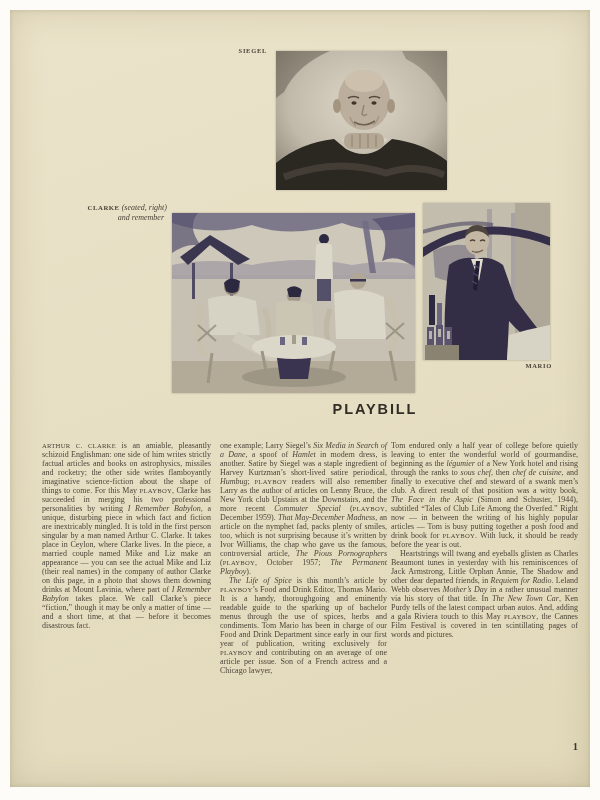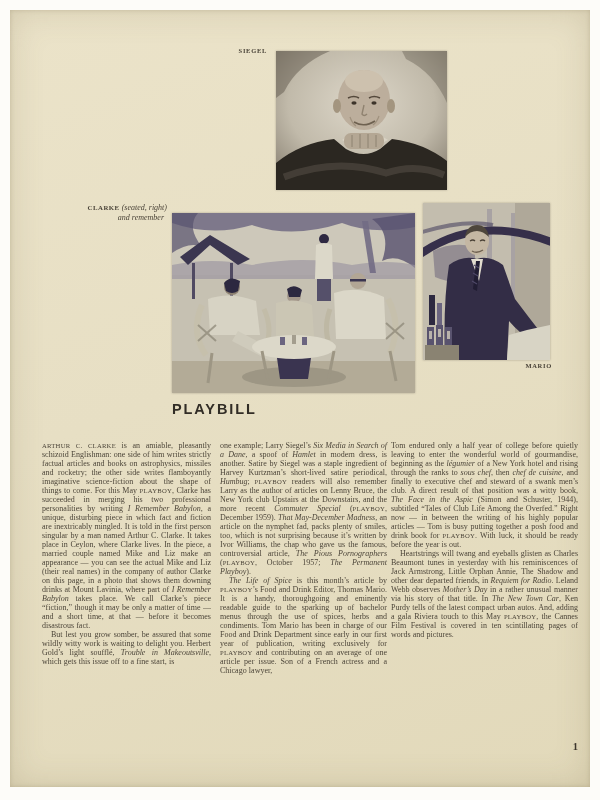--- a/index.html
+++ b/index.html
@@ -19,21 +19,21 @@
   .mario-label  { left:488px; top:362px; width:64px; text-align:right; }
 
   .clarke-caption { position:absolute; left:50px; top:203px; width:117px; text-align:right;
                     font-size:8px; line-height:10px; color:#4a4338; }
   .cap-line { white-space:nowrap; }
   .cap-line2 { padding-right:3px; }
   .i   { font-style:italic;text-align:center; }
   .sc  { font-size:0.83em; letter-spacing:0.25px; }
   .csc { font-style:normal; font-weight:700; font-size:0.85em; letter-spacing:0.5px; }
 
-  .title { position:absolute; left:172px; top:401px; width:406px; margin:0; text-align:left;
+  .title { position:absolute; left:172px; top:401px; width:406px; margin:0; text-align:center;
            font-family:"Liberation Sans", sans-serif; font-weight:700; font-size:14.5px;
            letter-spacing:1.9px; color:#322d26; }
 
   .col { position:absolute; top:441px; text-align:justify; font-size:8px; line-height:9px;
          color:#4c4539; word-spacing:0.2px; }
   .col1 { left:42px;  width:169px; }
   .col2 { left:220px; width:167px; }
   .col3 { left:391px; width:187px; }
   .para { margin:0; }
   .para.indent { text-indent:9px; }
@@ -156,21 +156,20 @@
       <rect x="2" y="142" width="34" height="15" fill="#8a8372"></rect>
     </svg>
   </div>
 
   <div class="label mario-label">MARIO</div>
 
   <h1 class="title">PLAYBILL</h1>
 
   <div class="col col1">
       <p class="para"><span class="sc">ARTHUR C. CLARKE</span><span> is an amiable, pleasantly schizoid Englishman: one side of him writes strictly factual articles and books on astrophysics, missiles and rocketry; the other side writes flamboyantly imaginative science-fiction about the shape of things to come. For this May </span><span class="sc">PLAYBOY</span><span>, Clarke has succeeded in merging his two professional personalities by writing </span><span class="i">I Remember Babylon</span><span>, a unique, disturbing piece in which fact and fiction are inextricably mingled. It is told in the first person singular by a man named Arthur C. Clarke. It takes place in Ceylon, where Clarke lives. In the piece, a married couple named Mike and Liz make an appearance — you can see the actual Mike and Liz (their real names) in the company of author Clarke on this page, in a photo that shows them downing drinks at Mount Lavinia, where part of </span><span class="i">I Remember Babylon</span><span> takes place. We call Clarke’s piece “fiction,” though it may be only a matter of time — and a short time, at that — before it becomes disastrous fact.</span></p>
-      <p class="para indent"><span>But lest you grow somber, be assured that some wildly witty work is waiting to delight you. Herbert Gold’s light soufflé, </span><span class="i">Trouble in Makeoutsville</span><span>, which gets this issue off to a fine start, is</span></p>
     </div>
   <div class="col col2">
       <p class="para"><span>one example; Larry Siegel’s </span><span class="i">Six Media in Search of a Dane</span><span>, a spoof of </span><span class="i">Hamlet</span><span> in modern dress, is another. Satire by Siegel was a staple ingredient of Harvey Kurtzman’s short-lived satire periodical, </span><span class="i">Humbug</span><span>; </span><span class="sc">PLAYBOY</span><span> readers will also remember Larry as the author of articles on Lenny Bruce, the New York club Upstairs at the Downstairs, and the more recent </span><span class="i">Commuter Special</span><span> (</span><span class="sc">PLAYBOY</span><span>, December 1959). </span><span class="i">That May-December Madness</span><span>, an article on the nymphet fad, packs plenty of smiles, too, which is not surprising because it’s written by Ivor Williams, the chap who gave us the famous, controversial article, </span><span class="i">The Pious Pornographers</span><span> (</span><span class="sc">PLAYBOY</span><span>, October 1957; </span><span class="i">The Permanent Playboy</span><span>).</span></p>
       <p class="para indent"><span class="i">The Life of Spice</span><span> is this month’s article by </span><span class="sc">PLAYBOY</span><span>’s Food and Drink Editor, Thomas Mario. It is a handy, thoroughgoing and eminently readable guide to the sparking up of bachelor menus through the use of spices, herbs and condiments. Tom Mario has been in charge of our Food and Drink Department since early in our first year of publication, writing exclusively for </span><span class="sc">PLAYBOY</span><span> and contributing on an average of one article per issue. Son of a French actress and a Chicago lawyer,</span></p>
     </div>
   <div class="col col3">
       <p class="para"><span>Tom endured only a half year of college before quietly leaving to enter the wonderful world of gourmandise, beginning as the </span><span class="i">légumier</span><span> of a New York hotel and rising through the ranks to </span><span class="i">sous chef</span><span>, then </span><span class="i">chef de cuisine</span><span>, and finally to executive chef and steward of a swank men’s club. A direct result of that position was a witty book, </span><span class="i">The Face in the Aspic</span><span> (Simon and Schuster, 1944), subtitled “Tales of Club Life Among the Overfed.” Right now — in between the writing of his highly popular articles — Tom is busy putting together a posh food and drink book for </span><span class="sc">PLAYBOY</span><span>. With luck, it should be ready before the year is out.</span></p>
       <p class="para indent"><span>Heartstrings will twang and eyeballs glisten as Charles Beaumont tunes in yesterday with his reminiscences of Jack Armstrong, Little Orphan Annie, The Shadow and other dear departed friends, in </span><span class="i">Requiem for Radio</span><span>. Leland Webb observes </span><span class="i">Mother’s Day</span><span> in a rather unusual manner via his story of that title. In </span><span class="i">The New Town Car</span><span>, Ken Purdy tells of the latest compact urban autos. And, adding a gala Riviera touch to this May </span><span class="sc">PLAYBOY</span><span>, the Cannes Film Festival is covered in ten scintillating pages of words and pictures.</span></p>
     </div>
 

